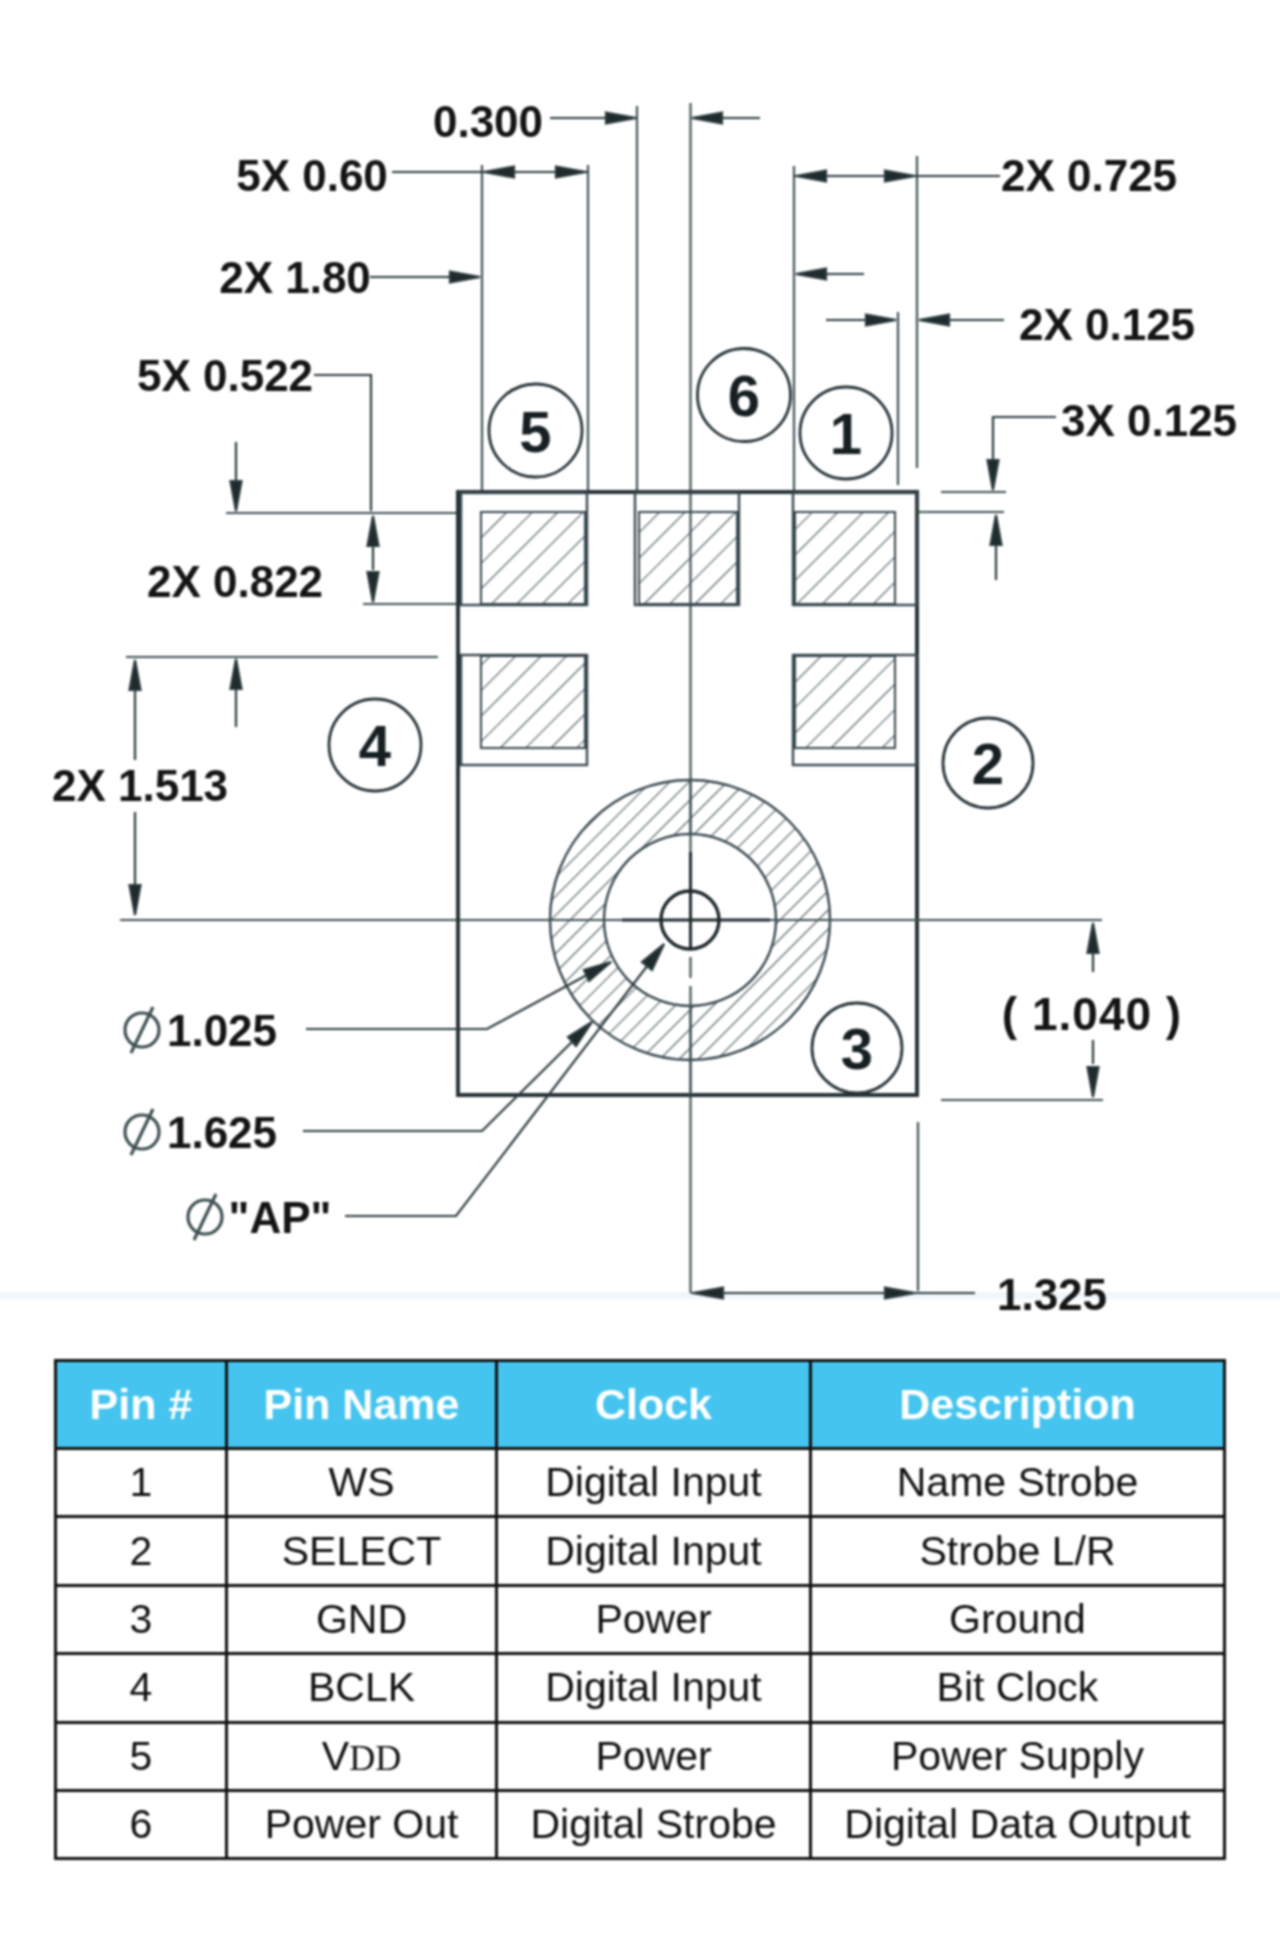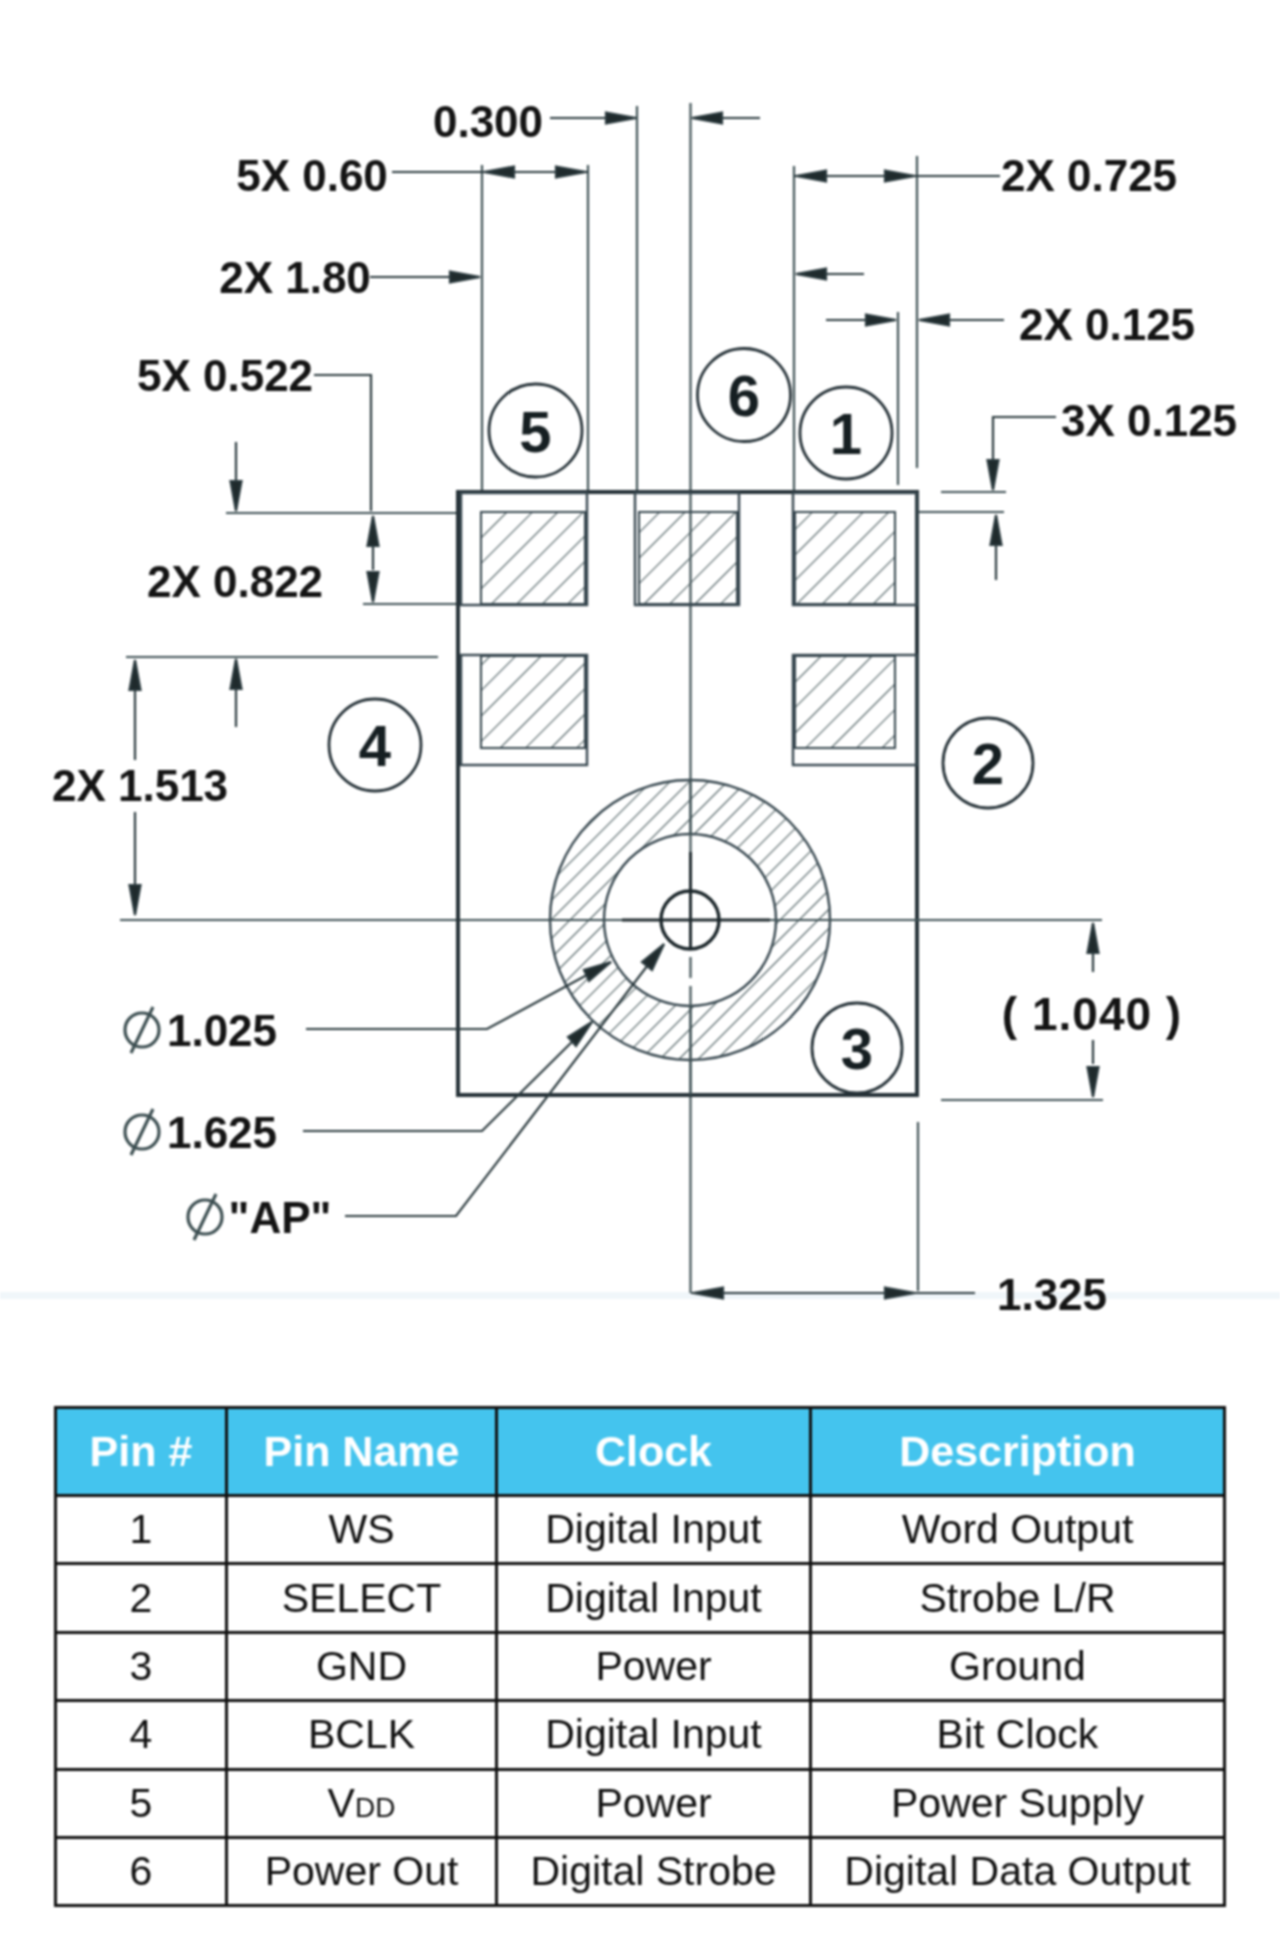--- a/index.html
+++ b/index.html
@@ -1,24 +1,24 @@
 <!DOCTYPE html>
 <html><head>
 <meta charset="utf-8">
 <style>
   html,body{margin:0;padding:0;background:#ffffff;}
   #page{position:relative;width:1280px;height:1942px;background:#ffffff;overflow:hidden;filter:blur(0.8px);
         font-family:"Liberation Sans", sans-serif;}
   #faint{position:absolute;left:0;top:1292px;width:1280px;height:7px;background:#f0f6fa;}
-  table.pins{position:absolute;left:54px;top:1406px;width:1169px;height:500px;
+  table.pins{position:absolute;left:54px;top:1359px;width:1169px;height:500px;
      border-collapse:collapse;table-layout:fixed;font-family:"Liberation Sans", sans-serif;}
   table.pins td,table.pins th{border:3px solid #101010;padding:0;text-align:center;vertical-align:middle;}
   table.pins th{background:#44c4ee;color:#ffffff;font-size:43px;font-weight:bold;height:85px;}
   table.pins td{font-size:41px;color:#111111;font-weight:normal;height:65.4px;}
-  .sub{font-size:28px;}
+  .sub{font-size:36px;font-family:Liberation Serif, serif;}
 </style>
 </head>
 <body>
 <div id="page">
   <div id="faint"></div>
   <svg width="1280" height="1340" viewBox="0 0 1280 1340" style="position:absolute;left:0;top:0;">
     <defs>
       <pattern id="hatch" width="18" height="18" patternUnits="userSpaceOnUse" patternTransform="rotate(45)">
         <line x1="0" y1="0" x2="0" y2="18" stroke="#485b5d" stroke-width="2.2"></line>
       </pattern>
@@ -204,21 +204,21 @@
         <tr>
           <th>Pin #</th>
           <th>Pin Name</th>
           <th>Clock</th>
           <th>Description</th>
         </tr>
     <tr>
           <td>1</td>
           <td>WS</td>
           <td>Digital Input</td>
-          <td>Word Output</td>
+          <td>Name Strobe</td>
         </tr>
     <tr>
           <td>2</td>
           <td>SELECT</td>
           <td>Digital Input</td>
           <td>Strobe L/R</td>
         </tr>
     <tr>
           <td>3</td>
           <td>GND</td>

